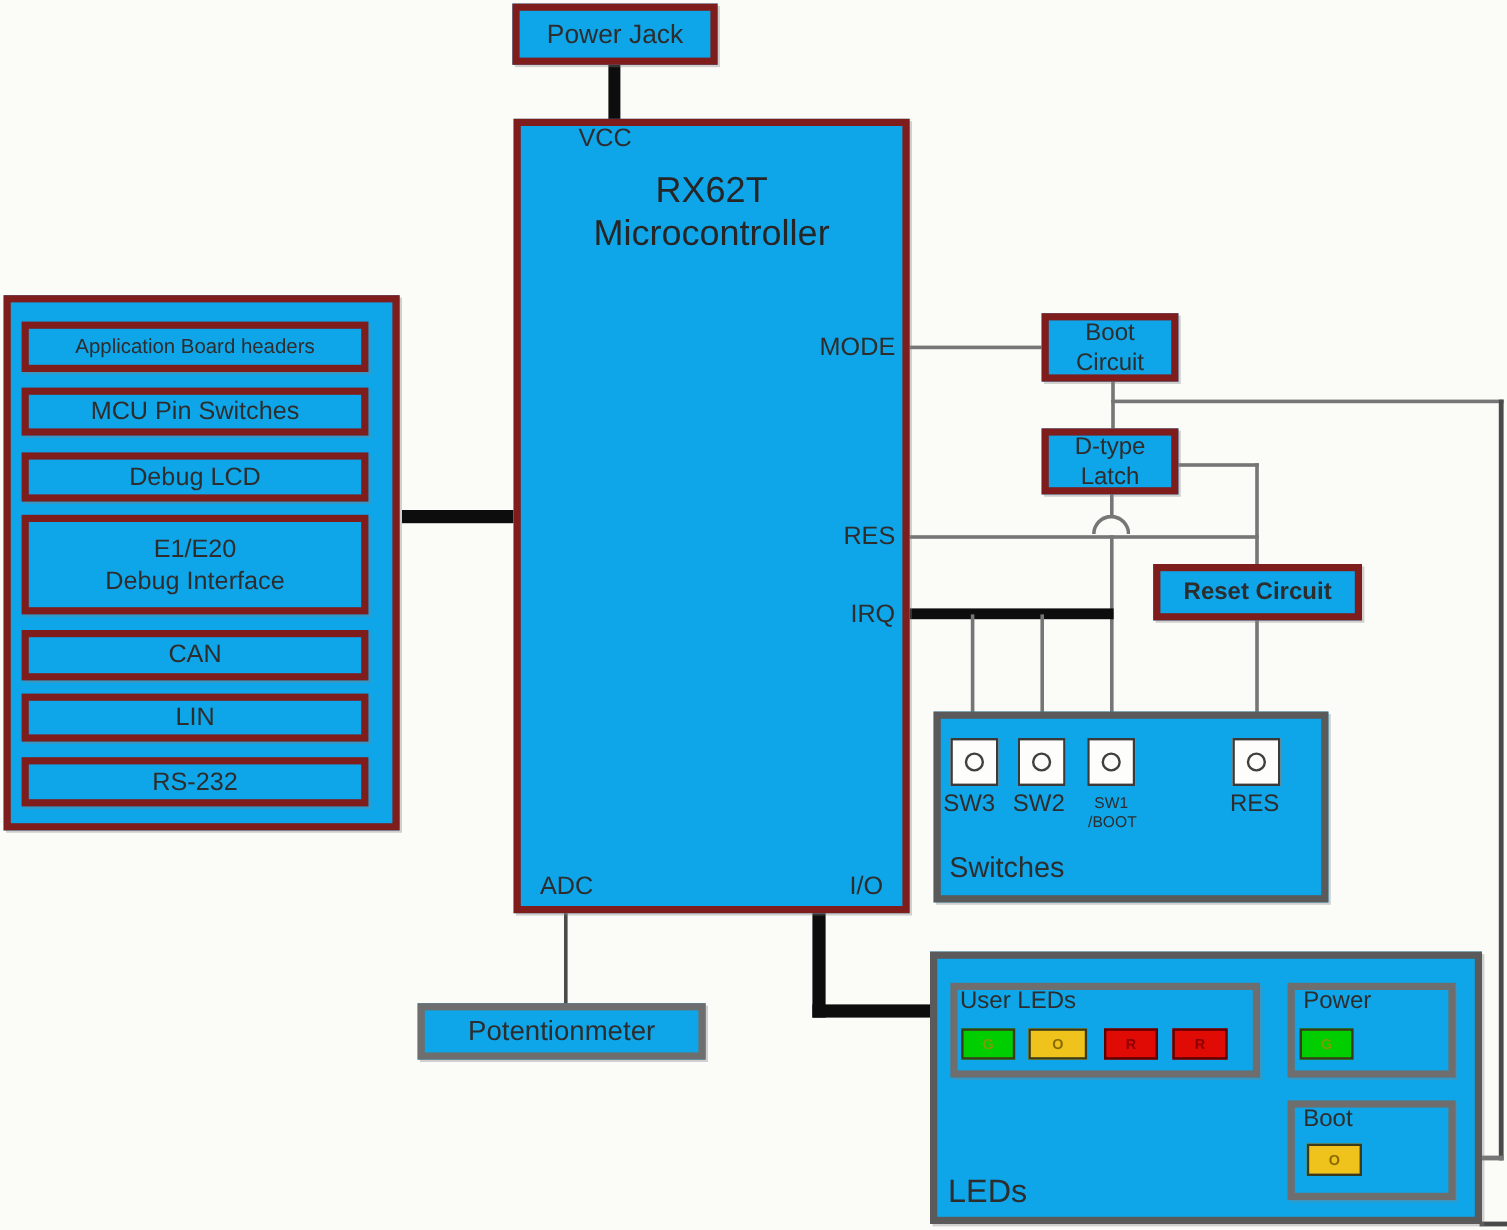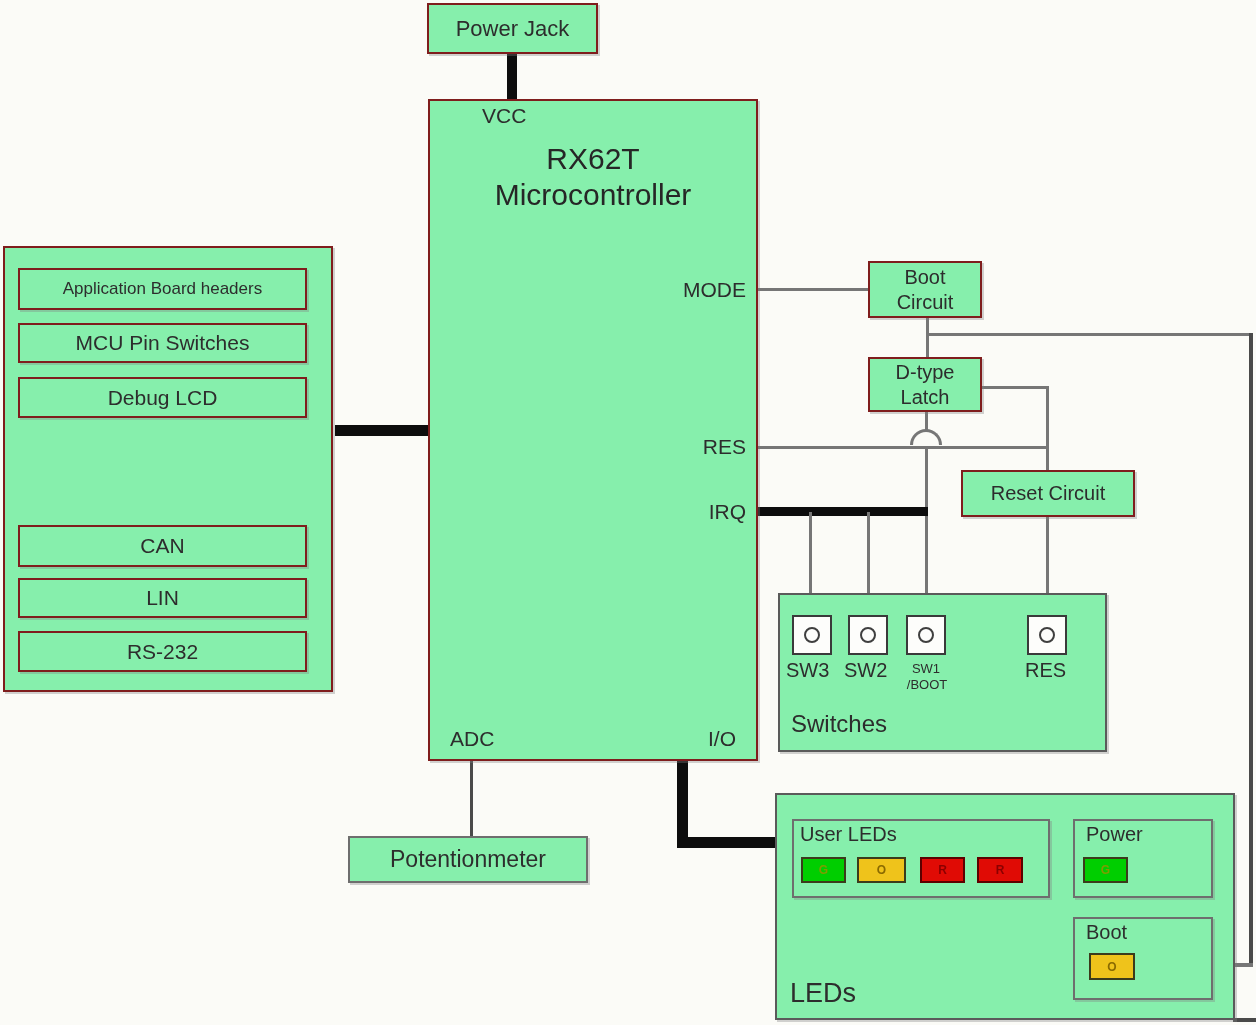--- a/index.html
+++ b/index.html
@@ -3,22 +3,22 @@
 <meta charset="utf-8">
 <style>
   html,body{margin:0;padding:0;background:#ffffff;}
   #canvas{
     position:relative;width:1256px;height:1025px;overflow:hidden;
     background:#fbfbf7;
     font-family:"Liberation Sans", sans-serif;
     color:#2d2d2d;
   }
   .box{
-    position:absolute;box-sizing:border-box;background:#86efac;
-    border:2px solid #7f1d1d;
+    position:absolute;box-sizing:border-box;background:#0ea5e9;
+    border:6px solid #7f1d1d;
     box-shadow:2px 2px 0 rgba(130,130,130,0.35);
   }
   .box.gray{border-color:#6e6e6e;}
   .label-center{
     display:flex;align-items:center;justify-content:center;
     text-align:center;
   }
   .wire{position:absolute;background:#767676;}
   .wire.thick{background:#0d0d0d;}
   .wire.dark{background:#4a4a4a;}
@@ -97,20 +97,26 @@
   <div class="box" style="left:3px;top:246px;width:330px;height:446px;"></div>
   <div class="box label-center" style="left:18px;top:268px;width:289px;height:42px;font-size:17px;">
     <span>Application Board headers</span>
   </div>
   <div class="box label-center" style="left:18px;top:323px;width:289px;height:40px;font-size:21px;">
     <span>MCU Pin Switches</span>
   </div>
   <div class="box label-center" style="left:18px;top:377px;width:289px;height:41px;font-size:21px;">
     <span>Debug LCD</span>
   </div>
+  <div class="box label-center" style="left:18px;top:429px;width:289px;height:83px;font-size:21px;line-height:27px;">
+    <span>
+      <div>E1/E20</div>
+      <div>Debug Interface</div>
+    </span>
+  </div>
   <div class="box label-center" style="left:18px;top:525px;width:289px;height:42px;font-size:21px;">
     <span>CAN</span>
   </div>
   <div class="box label-center" style="left:18px;top:578px;width:289px;height:40px;font-size:21px;">
     <span>LIN</span>
   </div>
   <div class="box label-center" style="left:18px;top:631px;width:289px;height:41px;font-size:21px;">
     <span>RS-232</span>
   </div>
 
@@ -119,21 +125,21 @@
       <div>Boot</div>
       <div>Circuit</div>
     </span>
   </div>
   <div class="box label-center" style="left:868px;top:357px;width:114px;height:55px;font-size:20px;line-height:25px;">
     <span>
       <div>D-type</div>
       <div>Latch</div>
     </span>
   </div>
-  <div class="box label-center" style="left:961px;top:470px;width:174px;height:47px;font-size:20px;">
+  <div class="box label-center" style="left:961px;top:470px;width:174px;height:47px;font-size:20px;font-weight:bold;">
     <span>Reset Circuit</span>
   </div>
 
   <div class="box gray label-center" style="left:348px;top:836px;width:240px;height:47px;font-size:23px;">
     <span>Potentionmeter</span>
   </div>
 
   <div class="box" style="left:778px;top:593px;width:329px;height:159px;border-color:#5a5a5a;"></div>
   <div class="sw-square" style="left:792px;top:615px;">
     <div class="sw-circle"></div>

